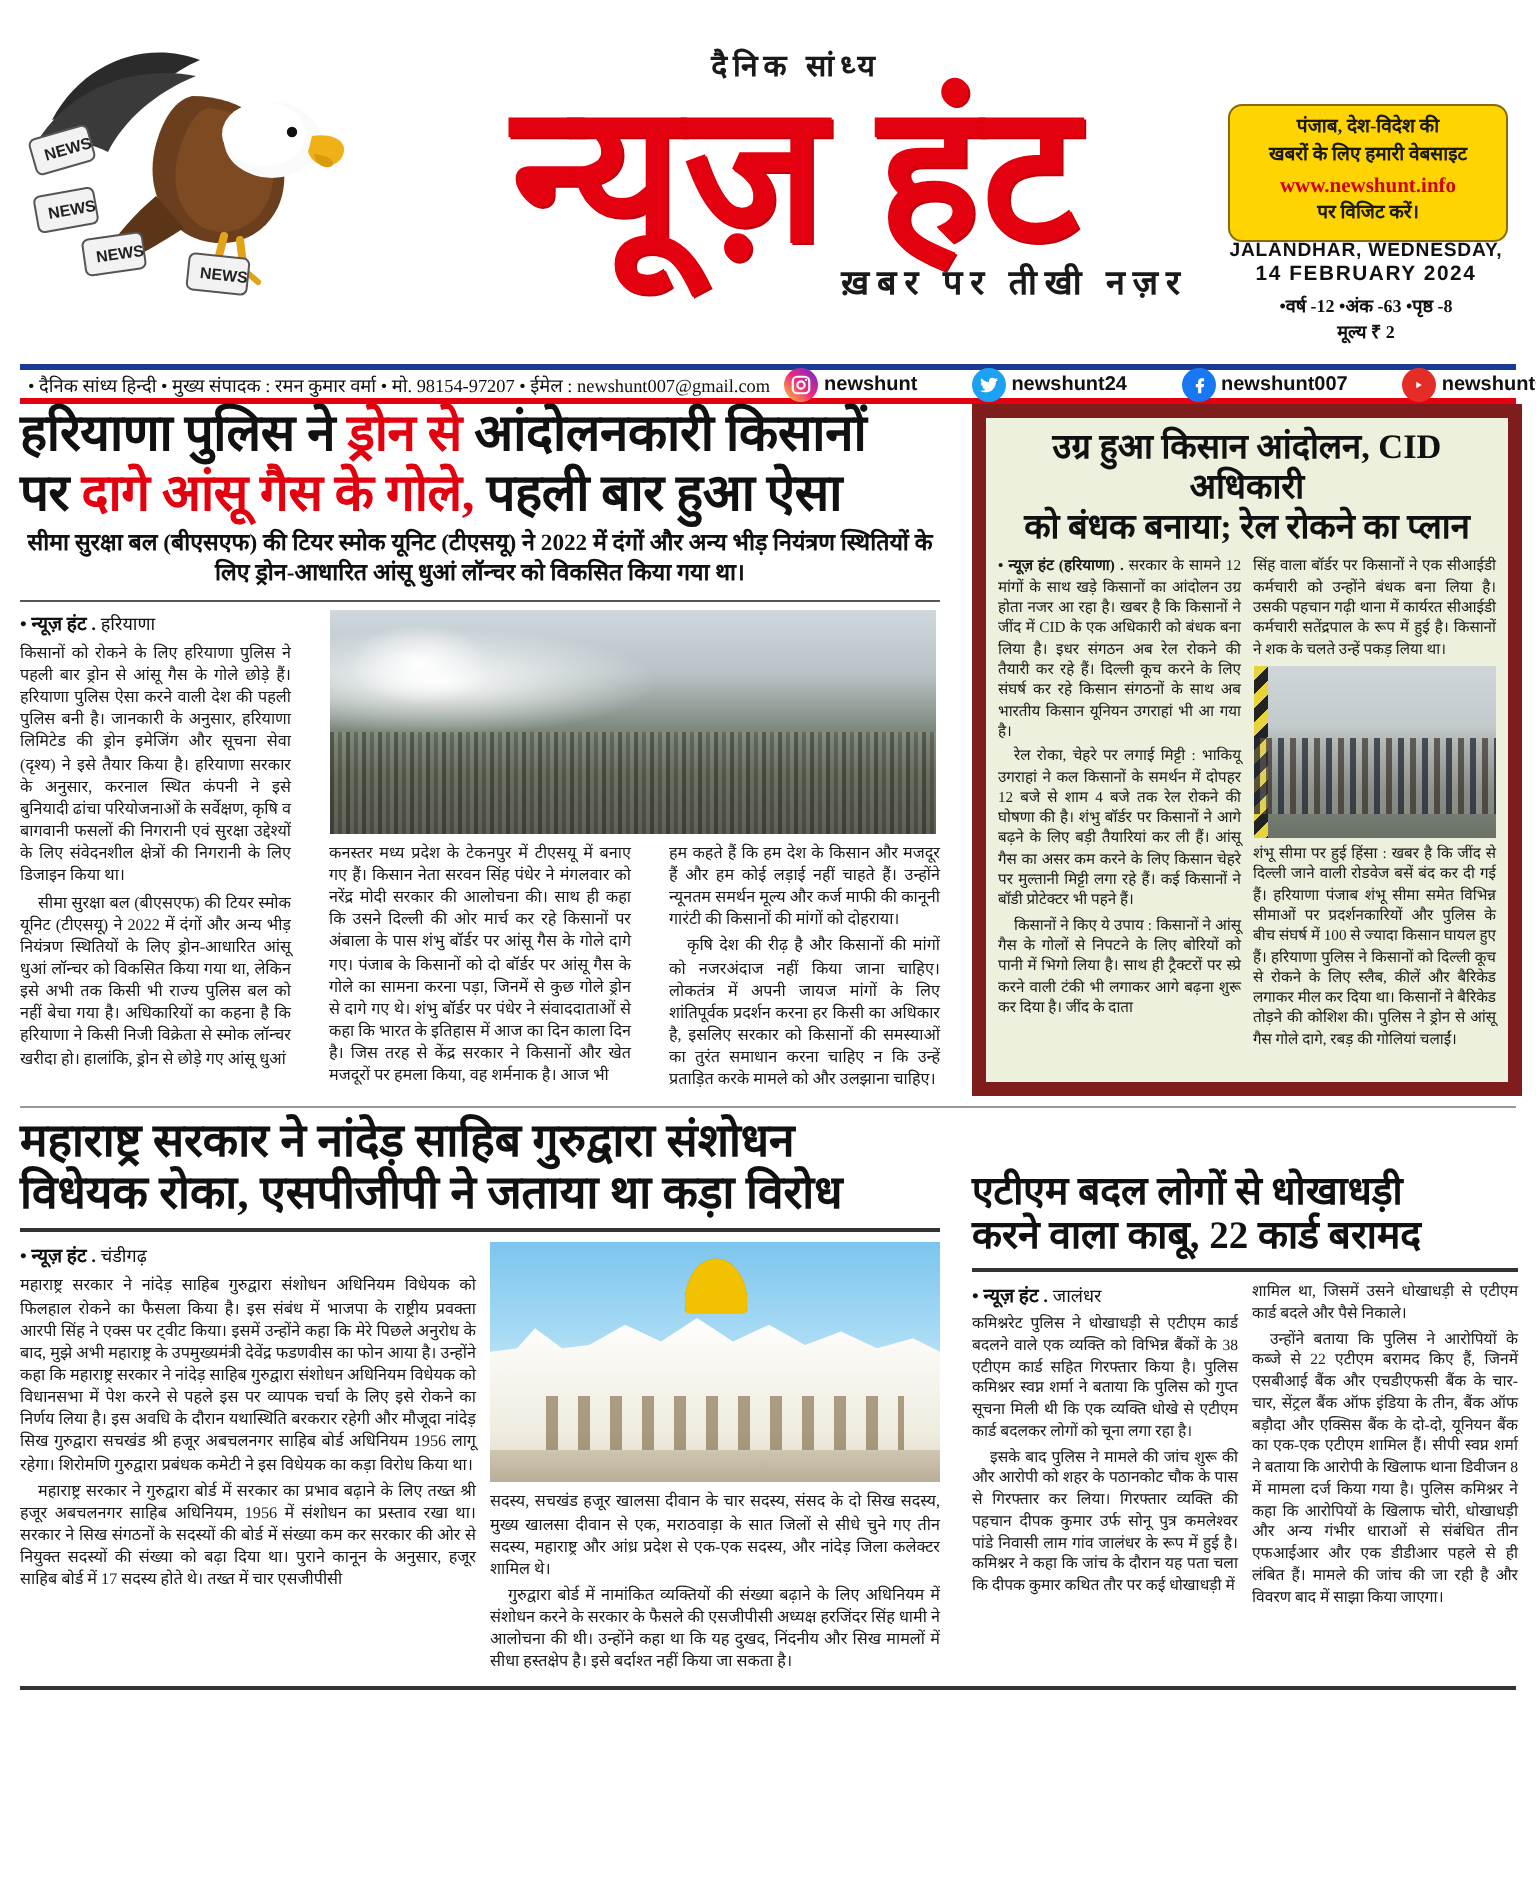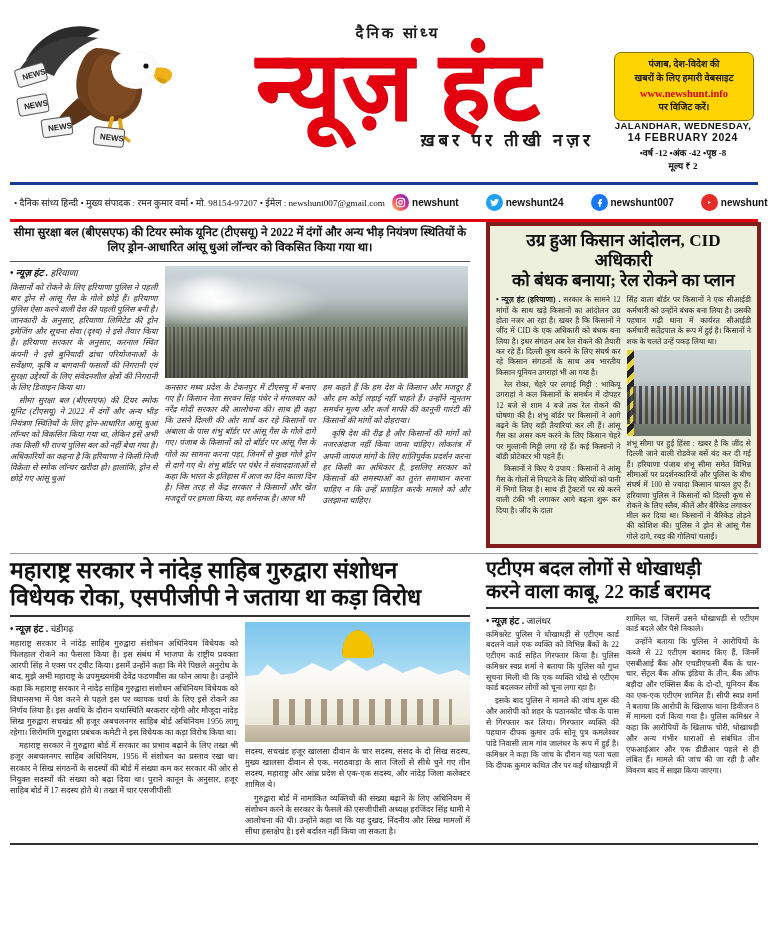--- a/index.html
+++ b/index.html
@@ -57,61 +57,61 @@
   }
   .dateblock .dl1 { font-size: 9.6px; font-weight: 700; letter-spacing: .4px; }
   .dateblock .dl2 { font-size: 10.4px; font-weight: 700; letter-spacing: .8px; margin-top:1px;text-align:center;}
   .dateblock .dl3 { font-size: 9px; font-weight: 700; margin-top: 3px; font-family:"Liberation Serif",serif;}
   .dateblock .dl4 { font-size: 9px; font-weight: 700; font-family:"Liberation Serif",serif;}
 
   
   .rule-blue-top { height: 3px; background: #1b3a93; width: 748px; margin: 0 10px; }
   .rule-red-bot  { height: 3px; background: #e3000f; width: 748px; margin: 0 10px; }
   .contactbar {
-    width: 748px; margin: 0 10px; height: 34px;
+    width: 748px; margin: 0 10px; height: 14px;
     display: flex; align-items: center; justify-content: space-between;
     padding: 0 4px;
   }
   .contact-text {
     font-family: "Liberation Serif", serif; font-size: 9.2px; color: #111; white-space: nowrap;
   }
   .socials { display: flex; align-items: center; gap: 20px; }
   .soc { display: flex; align-items: center; gap: 3px; margin-left: 7px; }
   .soc-label { font-family: "Liberation Sans", sans-serif; font-size: 10px; font-weight: 700; color:#111; }
   .soc-ico { width: 17px; height: 17px; border-radius: 50%; display:flex; align-items:center; justify-content:center; }
   .soc-ico svg { display:block; }
 
   
   .content { position: relative; width: 748px; margin: 0 10px; }
 
   .top-section { display: flex; width: 748px; }
   .top-left { width: 468px; padding-right: 8px; }
   .vdiv { width: 1px; background: #bbb; margin: 0 4px; align-self: stretch; }
-  .top-right { width: 275px; background: #eef0de; border: 4px solid #7f1d1d; padding: 5px 6px 0; }
+  .top-right { width: 275px; background: #eef0de; border: 7px solid #7f1d1d; padding: 5px 6px 0; }
 
   .lead-head {
     font-family: "Liberation Serif", serif;
     font-size: 25.5px; line-height: 1.16; font-weight: 700; color: #111;
     letter-spacing: -0.2px; text-align: left;
   }
   .lead-head .hl { color: #e3000f; }
   .lead-sub {
     font-family: "Liberation Serif", serif;
     font-size: 11.6px; line-height: 1.28; font-weight: 700; color: #111;
     text-align: center; margin-top: 4px; padding: 0 2px;
   }
   .hr-thin { height: 1px; background: #555; margin: 5px 0 4px; }
 
   .byline {
     font-family: "Liberation Serif", serif; font-size: 9.5px; font-weight: 700; color: #111;
     margin-bottom: 3px;
   }
   .byline .place { font-weight: 400; font-size: 9px; }
 
-  .cols3 { display: flex; gap: 7px; font-style: italic; }
+  .cols3 { display: flex; gap: 19px; }
   .col { width: 151px; }
   .bodytext {
     font-family: "Liberation Serif", serif;
     font-size: 8.1px; line-height: 1.38; color: #1a1a1a;
     text-align: justify; text-justify: inter-word;
   }
   .bodytext p { margin-bottom: 2px; text-indent: 9px; }
   .bodytext p.noind { text-indent: 0; }
 
   
@@ -133,21 +133,21 @@
     font-family: "Liberation Serif", serif;
     font-size: 7.6px; line-height: 1.36; color: #1a1a1a; text-align: justify;
   }
   .sidetext p { margin-bottom: 2px; text-indent: 8px; }
   .sidetext p.noind { text-indent: 0; }
   .sidetext .runhead { font-weight: 400; }
 
   
   .bot-section { display: flex; width: 748px; margin-top: 4px; }
   .bot-left { width: 468px; padding-right: 8px; }
-  .bot-right { width: 275px; }
+  .bot-right { width: 275px; margin-top: 28px; }
 
   .sec-head {
     font-family: "Liberation Serif", serif;
     font-size: 23px; line-height: 1.17; font-weight: 700; color: #111;
   }
   .sec-head-r {
     font-family: "Liberation Serif", serif;
     font-size: 19.5px; line-height: 1.17; font-weight: 700; color: #111;
   }
 
@@ -273,21 +273,21 @@
     <div class="webbox">
       <div>पंजाब, देश-विदेश की</div>
       <div>खबरों के लिए हमारी वेबसाइट</div>
       <div class="url">www.newshunt.info</div>
       <div>पर विजिट करें।</div>
     </div>
 
     <div class="dateblock">
       <div class="dl1">JALANDHAR, WEDNESDAY,</div>
       <div class="dl2">14 FEBRUARY 2024</div>
-      <div class="dl3">•वर्ष -12  •अंक -42  •पृष्ठ -8</div>
+      <div class="dl3">•वर्ष -12  •अंक -63  •पृष्ठ -8</div>
       <div class="dl4">मूल्य ₹ 2</div>
     </div>
   </div>
 
   <div class="rule-blue-top"></div>
   <div class="contactbar">
     <div class="contact-text">• दैनिक सांध्य हिन्दी • मुख्य संपादक : रमन कुमार वर्मा • मो. 98154-97207 • ईमेल : newshunt007@gmail.com</div>
     <div class="socials">
 
       <div class="soc">
@@ -330,20 +330,24 @@
 
     </div>
   </div>
   <div class="rule-red-bot"></div>
 
   <div class="content">
 
     <div class="top-section">
 
       <div class="top-left">
+        <h1 class="lead-head">
+          <span>हरियाणा पुलिस ने </span><span class="hl">ड्रोन से</span><span> आंदोलनकारी किसानों</span><br>
+          <span>पर </span><span class="hl">दागे आंसू गैस के गोले,</span><span> पहली बार हुआ ऐसा</span>
+        </h1>
         <div class="lead-sub">सीमा सुरक्षा बल (बीएसएफ) की टियर स्मोक यूनिट (टीएसयू) ने 2022 में दंगों और अन्य भीड़ नियंत्रण स्थितियों के लिए ड्रोन-आधारित आंसू धुआं लॉन्चर को विकसित किया गया था।</div>
         <div class="hr-thin"></div>
 
         <div class="cols3">
 
           <div class="col">
             <div class="byline">
               <span>• न्यूज़ हंट .</span>
               <span class="place">हरियाणा</span>
             </div>
@@ -451,21 +455,21 @@
         <div class="toprule"></div>
 
         <div class="bot-cols">
 
           <div class="bot-col-r">
             <div class="byline">
               <span>• न्यूज़ हंट .</span>
               <span class="place">जालंधर</span>
             </div>
             <div class="bodytext" style="font-size:7.8px;">
-              <p class="noind">कमिश्नरेट पुलिस ने धोखाधड़ी से एटीएम कार्ड बदलने वाले एक व्यक्ति को विभिन्न बैंकों के 22 एटीएम कार्ड सहित गिरफ्तार किया है। पुलिस कमिश्नर स्वप्न शर्मा ने बताया कि पुलिस को गुप्त सूचना मिली थी कि एक व्यक्ति धोखे से एटीएम कार्ड बदलकर लोगों को चूना लगा रहा है।</p>
+              <p class="noind">कमिश्नरेट पुलिस ने धोखाधड़ी से एटीएम कार्ड बदलने वाले एक व्यक्ति को विभिन्न बैंकों के 38 एटीएम कार्ड सहित गिरफ्तार किया है। पुलिस कमिश्नर स्वप्न शर्मा ने बताया कि पुलिस को गुप्त सूचना मिली थी कि एक व्यक्ति धोखे से एटीएम कार्ड बदलकर लोगों को चूना लगा रहा है।</p>
               <p>इसके बाद पुलिस ने मामले की जांच शुरू की और आरोपी को शहर के पठानकोट चौक के पास से गिरफ्तार कर लिया। गिरफ्तार व्यक्ति की पहचान दीपक कुमार उर्फ सोनू पुत्र कमलेश्वर पांडे निवासी लाम गांव जालंधर के रूप में हुई है। कमिश्नर ने कहा कि जांच के दौरान यह पता चला कि दीपक कुमार कथित तौर पर कई धोखाधड़ी में</p>
             </div>
           </div>
 
           <div class="bot-col-r">
             <div class="bodytext" style="font-size:7.8px;">
               <p class="noind">शामिल था, जिसमें उसने धोखाधड़ी से एटीएम कार्ड बदले और पैसे निकाले।</p>
               <p>उन्होंने बताया कि पुलिस ने आरोपियों के कब्जे से 22 एटीएम बरामद किए हैं, जिनमें एसबीआई बैंक और एचडीएफसी बैंक के चार-चार, सेंट्रल बैंक ऑफ इंडिया के तीन, बैंक ऑफ बड़ौदा और एक्सिस बैंक के दो-दो, यूनियन बैंक का एक-एक एटीएम शामिल हैं। सीपी स्वप्न शर्मा ने बताया कि आरोपी के खिलाफ थाना डिवीजन 8 में मामला दर्ज किया गया है। पुलिस कमिश्नर ने कहा कि आरोपियों के खिलाफ चोरी, धोखाधड़ी और अन्य गंभीर धाराओं से संबंधित तीन एफआईआर और एक डीडीआर पहले से ही लंबित हैं। मामले की जांच की जा रही है और विवरण बाद में साझा किया जाएगा।</p>
             </div>
           </div>

